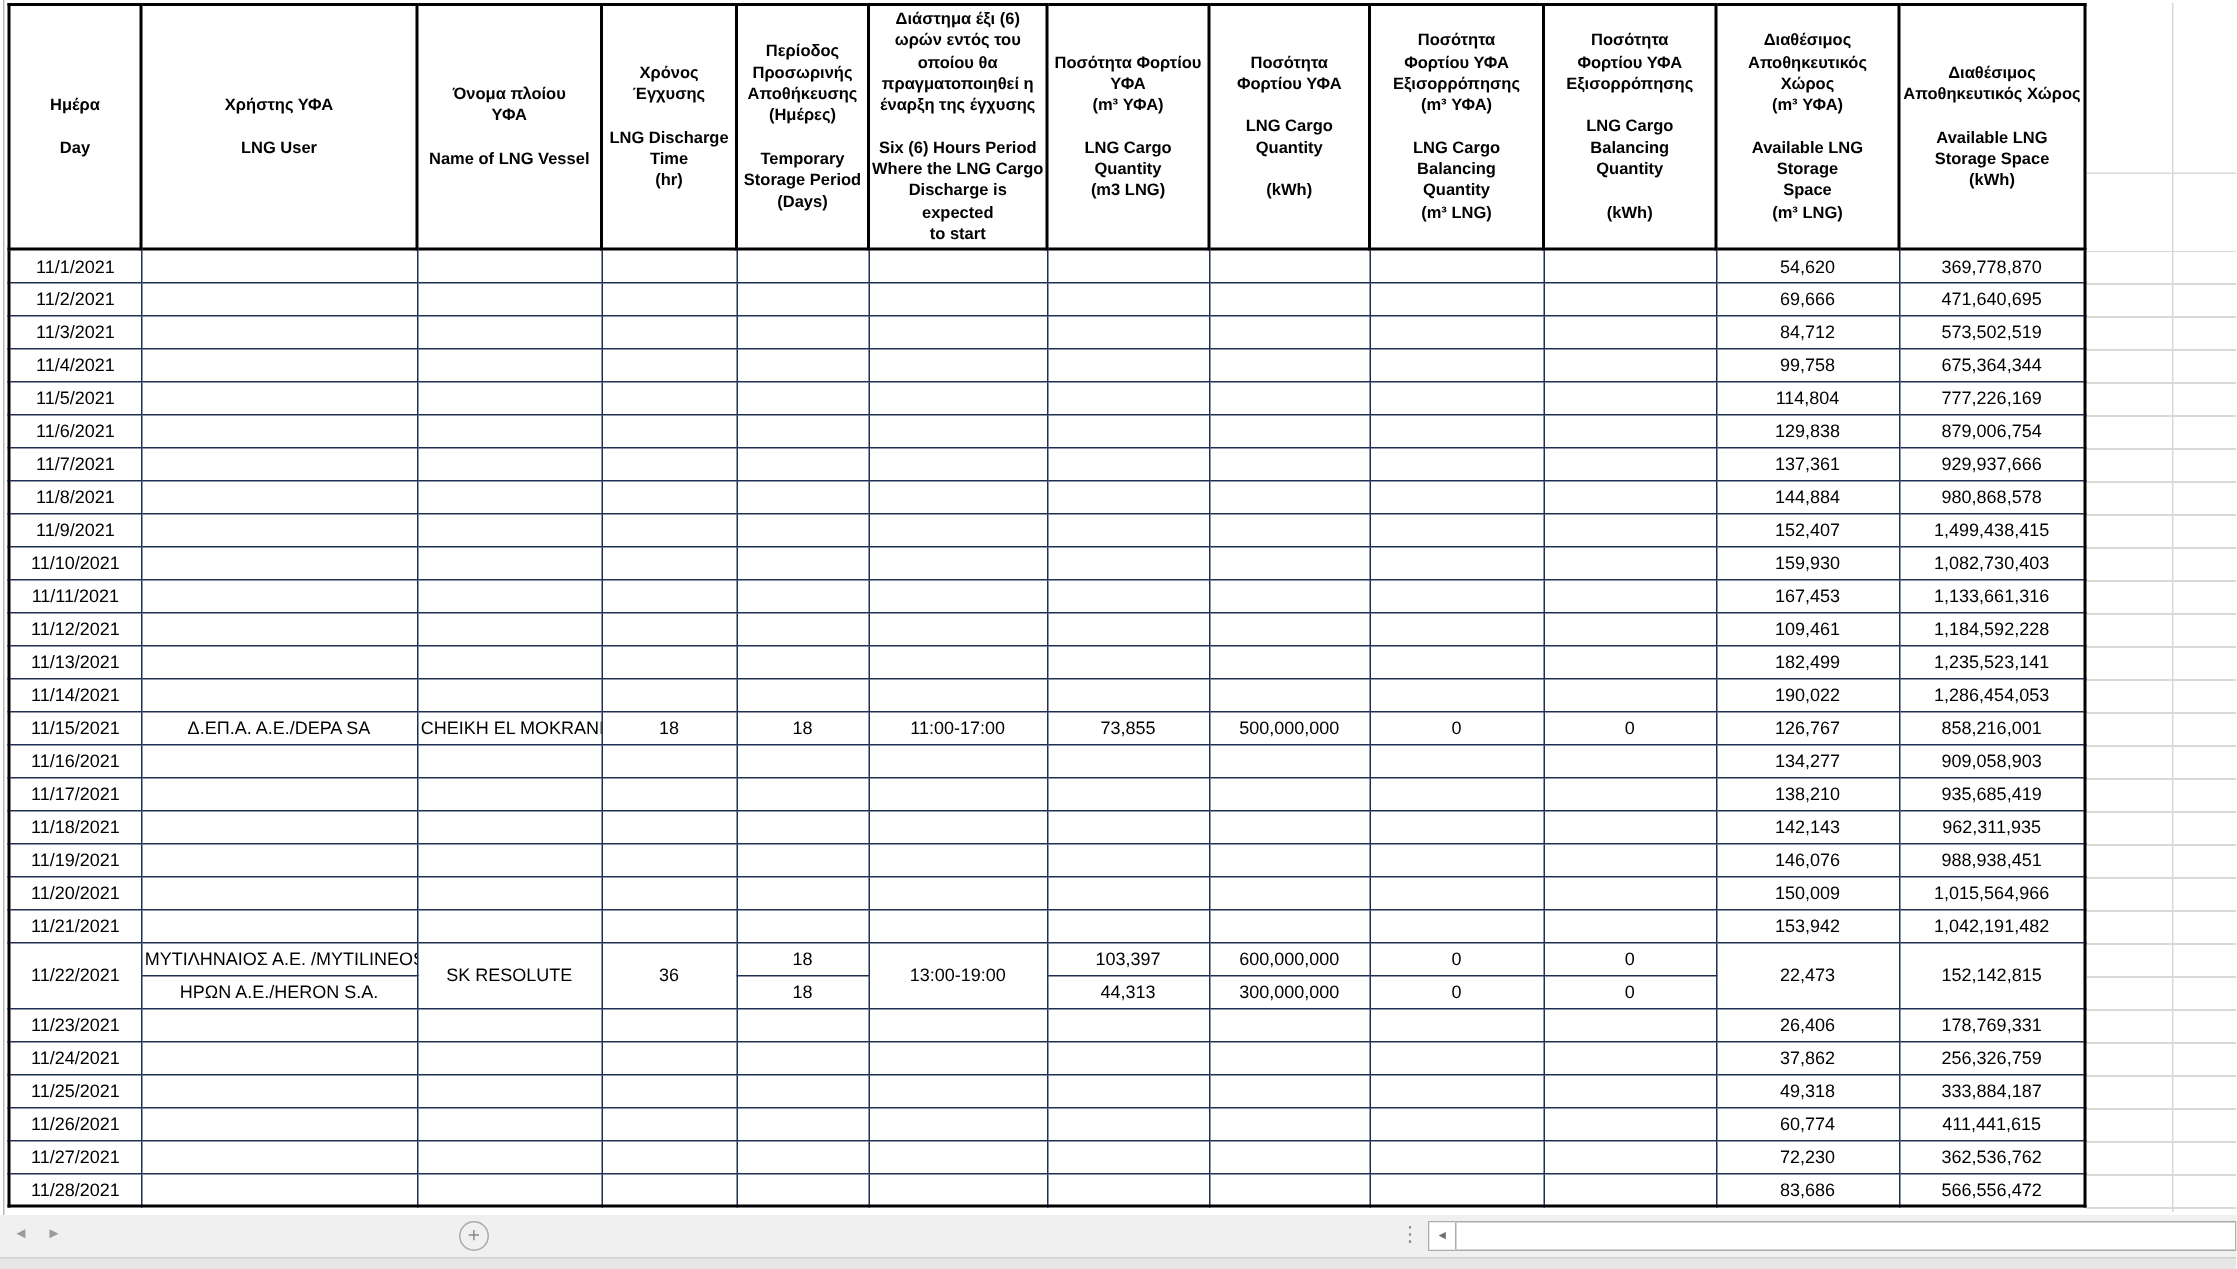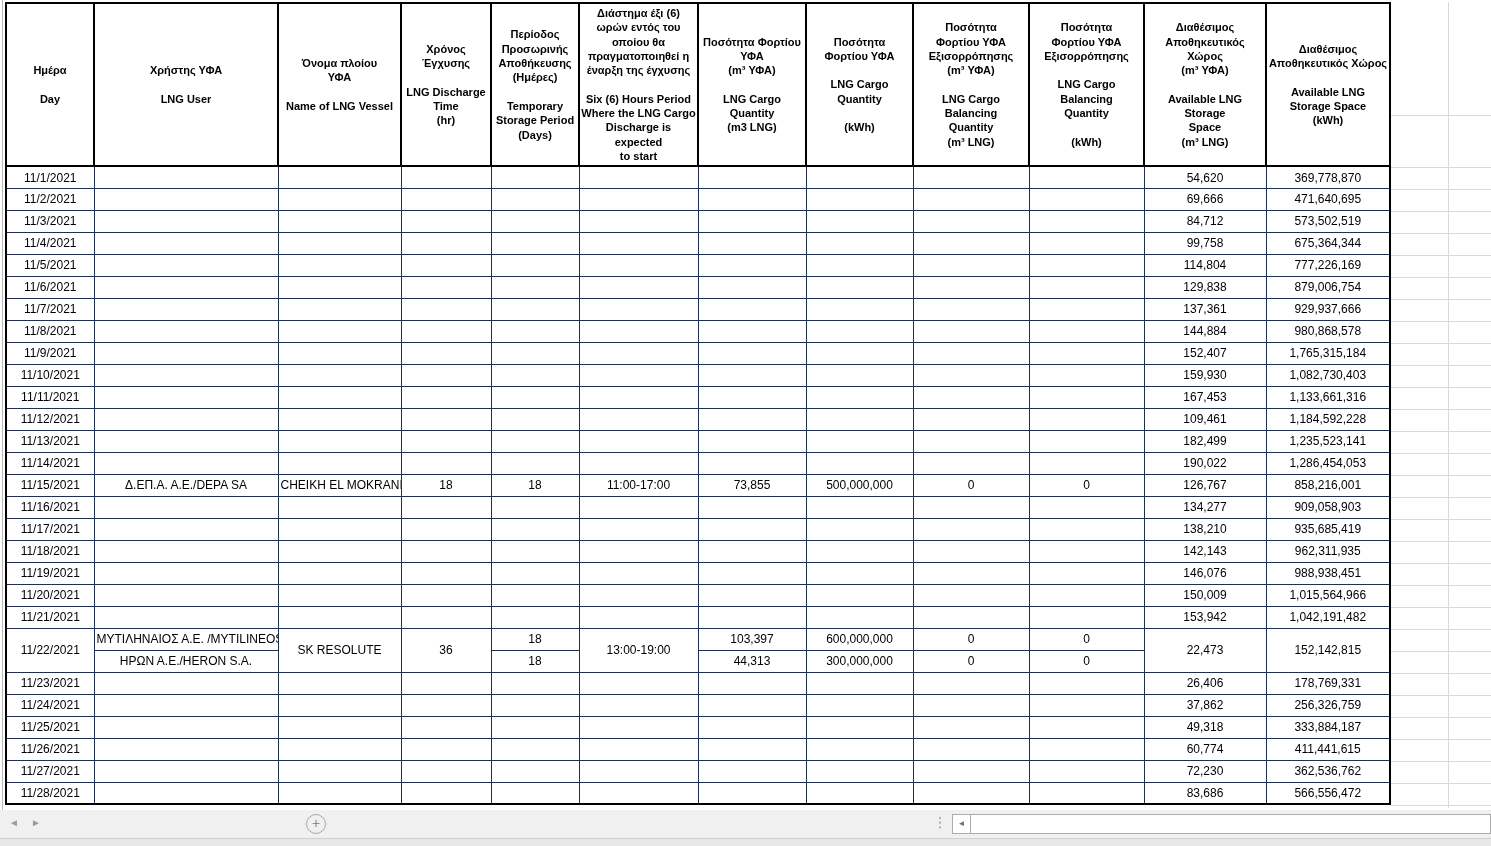--- a/index.html
+++ b/index.html
@@ -287,21 +287,21 @@
           <td class="c-user"></td>
           <td class="c-vessel"></td>
           <td class="c-discharge"></td>
           <td class="c-storage"></td>
           <td class="c-window"></td>
           <td class="c-cargo_m3"></td>
           <td class="c-cargo_kwh"></td>
           <td class="c-bal_m3"></td>
           <td class="c-bal_kwh"></td>
           <td class="c-avail_m3">152,407</td>
-          <td class="c-avail_kwh">1,765,315,184</td>
+          <td class="c-avail_kwh">1,499,438,415</td>
         </tr>
         <tr>
           <td class="c-date">11/10/2021</td>
           <td class="c-user"></td>
           <td class="c-vessel"></td>
           <td class="c-discharge"></td>
           <td class="c-storage"></td>
           <td class="c-window"></td>
           <td class="c-cargo_m3"></td>
           <td class="c-cargo_kwh"></td>

